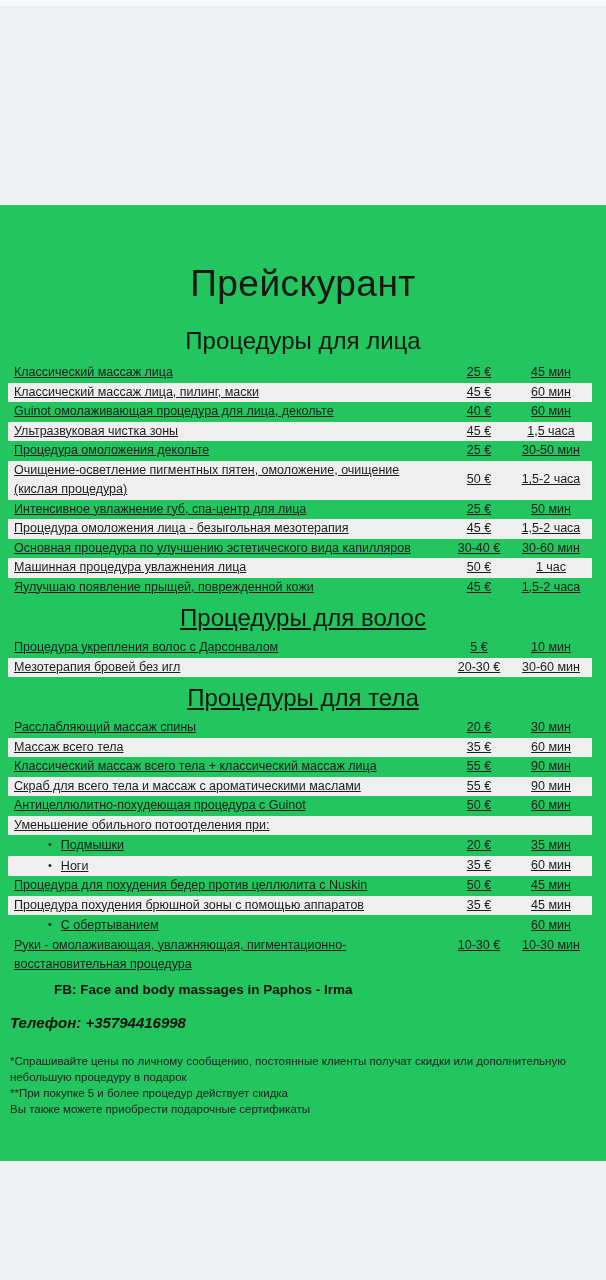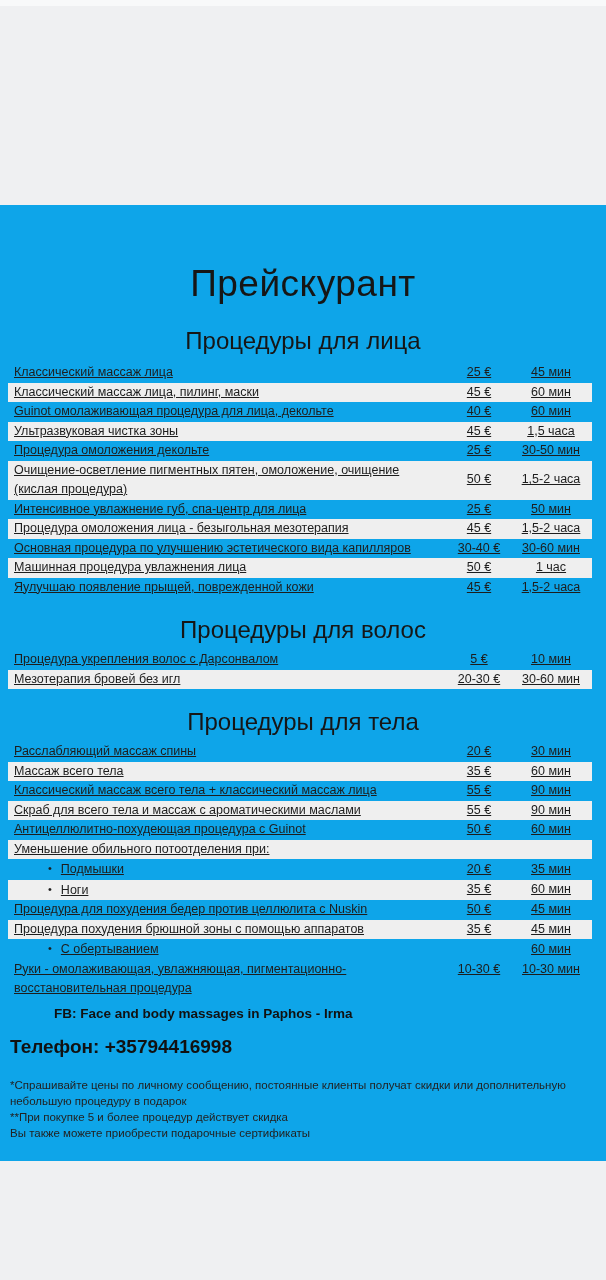--- a/index.html
+++ b/index.html
@@ -11,42 +11,42 @@
     position:relative;
     overflow:hidden;
   }
   .top-strip {
     position:absolute; top:0; left:0; width:606px; height:6px;
     background:#f8f9fa;
   }
   .page {
     position:absolute; top:205px; left:0;
     width:606px; height:956px;
-    background:#0ea5e9;
+    background:#22c55e;
     box-sizing:border-box;
     padding-top:57px;
   }
   .doc-title {
     margin:0;
     text-align:center;
     font-size:37px;
     line-height:44px;
     font-weight:400;
     color:#161616;
     letter-spacing:0.5px;
   }
   .section-heading {
     margin:22px 0 0 0;
     text-align:center;
     font-size:24px;
     line-height:25px;
     font-weight:400;
     color:#161616;
   }
-  .section + .section .section-heading { margin-top:20px; }
+  .section + .section .section-heading { margin-top:8px;text-decoration:underline; }
   .ptable {
     margin:10px 14px 0 8px; 
     text-decoration:underline;
   }
   .section + .section .ptable { margin-top:8px; }
   .row {
     display:grid;
     grid-template-columns:440px 62px 82px;
     align-items:center;
     min-height:19.5px;
@@ -70,24 +70,25 @@
   .footer { margin:6px 14px 0 10px; }
   .fb-line {
     font-weight:700;
     font-size:13.5px;
     line-height:18px;
     color:#111;
     padding-left:44px;
   }
   .phone-line {
     font-weight:700;
-    font-size:19px;
+    font-size:15px;
     line-height:18px;
     color:#111;
     margin-top:15px;
+    font-style:italic;
   }
   .notes {
     margin-top:21px;
     width:560px;
     font-size:11.5px;
     line-height:16px;
     color:#222;
   }
 </style>
 </head>

